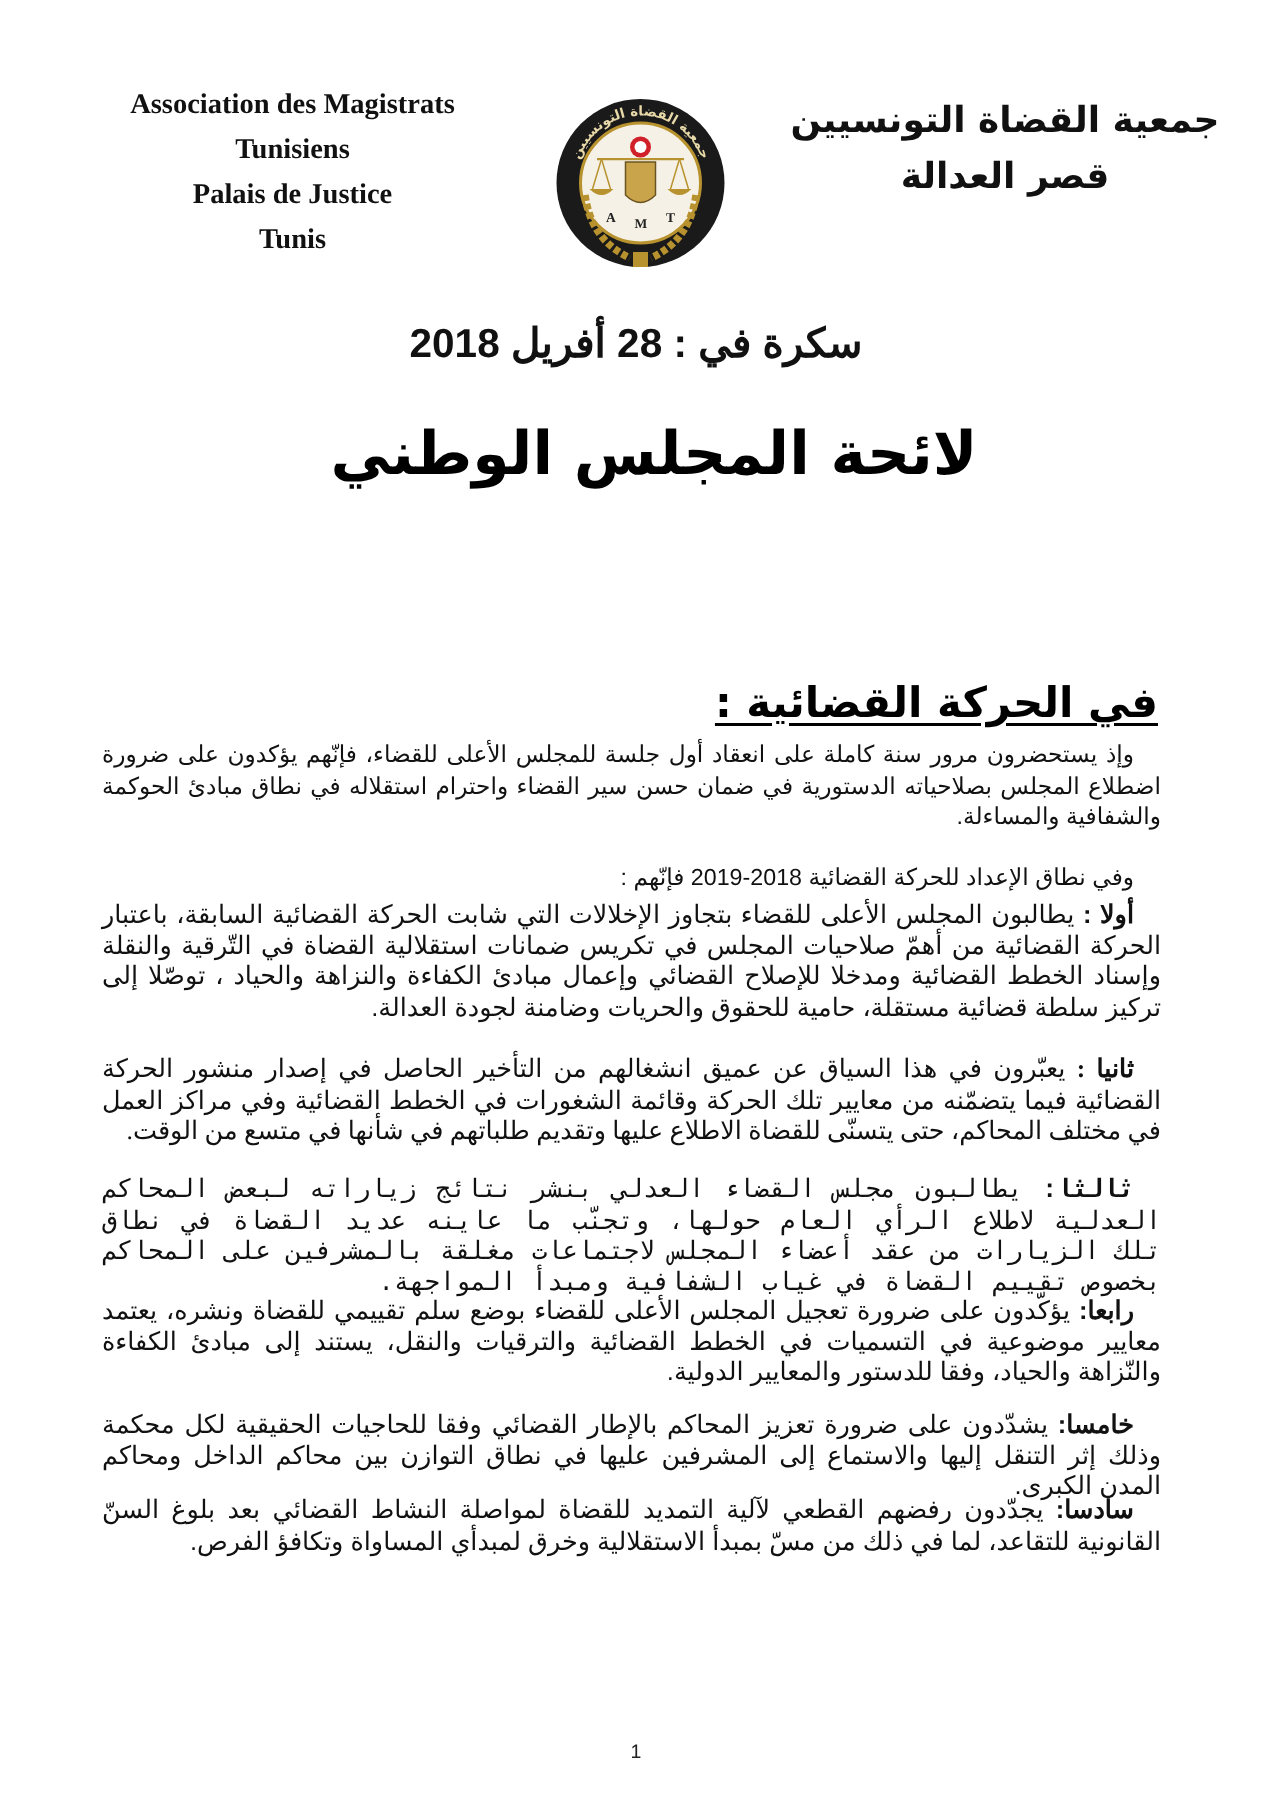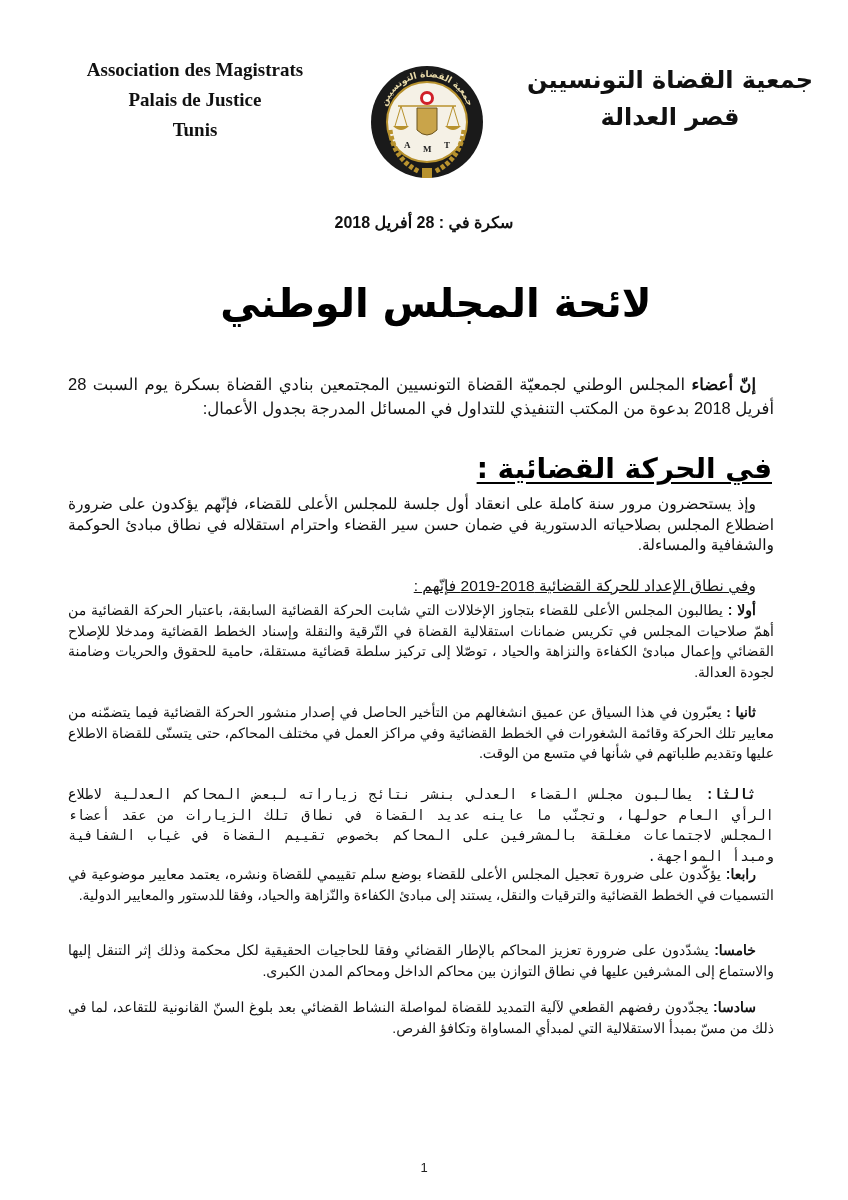--- a/index.html
+++ b/index.html
@@ -10,53 +10,54 @@
     font-family: "Liberation Serif", serif; font-weight: bold; font-size: 19px; line-height: 30px; color: #111; }
   .hdr-fr div { white-space: nowrap; }
 
   .hdr-ar { position: absolute; left: 520px; top: 62px; width: 300px; text-align: center; direction: rtl;
     font-family: "DejaVu Sans", sans-serif; font-weight: bold; font-size: 24px; line-height: 37px; color: #111; }
   .hdr-ar div { white-space: nowrap; }
 
   .logo { position: absolute; left: 368px; top: 60px; width: 118px; height: 128px; }
 
   .date { position: absolute; left: 0; width: 848px; top: 213px; text-align: center; direction: rtl;
-    font-family: "Liberation Sans", sans-serif; font-weight: bold; font-size: 16px; color: #111; }
+    font-family: "Liberation Sans", sans-serif; font-weight: bold; font-size: 27px; color: #111; }
 
   .title { position: absolute; left: 0; width: 848px; top: 280px; text-align: center; direction: rtl;
     font-family: "DejaVu Sans", sans-serif; font-weight: bold; font-size: 40px; color: #000; letter-spacing: 0; padding-left: 12px; }
 
   .body-text { position: absolute; right: 74px; width: 706px; direction: rtl; text-align: justify;
     font-family: "Liberation Sans", sans-serif; font-size: 15.5px; line-height: 20.5px; color: #111; }
   .body-text b { font-weight: bold; }
   .intro { top: 372px; font-size: 16.5px; line-height: 24px; }
   .section-head { position: absolute; right: 76px; top: 452px; direction: rtl;
     font-family: "DejaVu Sans", sans-serif; font-weight: bold; font-size: 28px; text-decoration: underline; text-underline-offset: 4px; color: #000; }
   .p1 { top: 494px; }
   .item { position: absolute; right: 74px; width: 706px; direction: rtl; text-align: justify;
-    font-family: "Liberation Sans", sans-serif; font-size: 14px; line-height: 20.5px; color: #111; }
+    font-family: "Liberation Sans", sans-serif; font-size: 17px; line-height: 20.5px; color: #111; }
   .item .lbl { font-weight: bold; }
   .ind { padding-right: 18px; }
   .i1 { top: 600px; }
   .i2 { top: 703px; font-family: Liberation Serif, serif; }
   .i3 { top: 785px; font-family: Liberation Mono, monospace; }
   .i4 { top: 864px; }
   .i5 { top: 940px; }
   .i6 { top: 997px; }
 
   .pnum { position: absolute; left: 0; width: 848px; top: 1160px; text-align: center;
     font-family: "Liberation Sans", sans-serif; font-size: 13px; color: #222; }
 </style>
 </head>
 <body>
 
 <div class="page">
 
   <div class="hdr-fr">
     <div>Association des Magistrats</div>
+    <div>Tunisiens</div>
     <div>Palais de Justice</div>
     <div>Tunis</div>
   </div>
 
   <div class="logo">
     <svg width="118" height="128" viewBox="0 0 118 128">
       <circle cx="59" cy="62" r="56" fill="#1a1a1a"></circle>
       <circle cx="59" cy="62" r="40" fill="#f5f1e6"></circle>
       <circle cx="59" cy="62" r="40" fill="none" stroke="#b8922e" stroke-width="2"></circle>
 
@@ -89,46 +90,43 @@
 
   <div class="hdr-ar">
     <div>جمعية القضاة التونسيين</div>
     <div>قصر العدالة</div>
   </div>
 
   <div class="date">سكرة في : 28 أفريل 2018</div>
 
   <div class="title">لائحة المجلس الوطني</div>
 
-  <div class="body-text intro">
-    <span class="ind"></span><b>إنّ أعضاء</b><span> المجلس الوطني لجمعيّة القضاة التونسيين المجتمعين بنادي القضاة بسكرة يوم السبت 28 أفريل 2018 بدعوة من المكتب التنفيذي للتداول في المسائل المدرجة بجدول الأعمال:</span>
-  </div>
 
   <div class="section-head">في الحركة القضائية :</div>
 
   <div class="body-text p1">
     <span class="ind"></span><span>وإذ يستحضرون مرور سنة كاملة على انعقاد أول جلسة للمجلس الأعلى للقضاء، فإنّهم يؤكدون على ضرورة اضطلاع المجلس بصلاحياته الدستورية في ضمان حسن سير القضاء واحترام استقلاله في نطاق مبادئ الحوكمة والشفافية والمساءلة.</span>
   </div>
-  <div class="body-text" style="top:576px;text-decoration:underline;">
+  <div class="body-text" style="top:576px;">
     <span class="ind"></span><span>وفي نطاق الإعداد للحركة القضائية 2018-2019 فإنّهم :</span>
   </div>
 
   <div class="item i1">
     <span class="ind"></span><span class="lbl">أولا :</span><span> يطالبون المجلس الأعلى للقضاء بتجاوز الإخلالات التي شابت الحركة القضائية السابقة، باعتبار الحركة القضائية من أهمّ صلاحيات المجلس في تكريس ضمانات استقلالية القضاة في التّرقية والنقلة وإسناد الخطط القضائية ومدخلا للإصلاح القضائي وإعمال مبادئ الكفاءة والنزاهة والحياد ، توصّلا إلى تركيز سلطة قضائية مستقلة، حامية للحقوق والحريات وضامنة لجودة العدالة.</span>
   </div>
   <div class="item i2">
     <span class="ind"></span><span class="lbl">ثانيا :</span><span> يعبّرون في هذا السياق عن عميق انشغالهم من التأخير الحاصل في إصدار منشور الحركة القضائية فيما يتضمّنه من معايير تلك الحركة وقائمة الشغورات في الخطط القضائية وفي مراكز العمل في مختلف المحاكم، حتى يتسنّى للقضاة الاطلاع عليها وتقديم طلباتهم في شأنها في متسع من الوقت.</span>
   </div>
   <div class="item i3">
     <span class="ind"></span><span class="lbl">ثالثا:</span><span> يطالبون مجلس القضاء العدلي بنشر نتائج زياراته لبعض المحاكم العدلية لاطلاع الرأي العام حولها، وتجنّب ما عاينه عديد القضاة في نطاق تلك الزيارات من عقد أعضاء المجلس لاجتماعات مغلقة بالمشرفين على المحاكم بخصوص تقييم القضاة في غياب الشفافية ومبدأ المواجهة.</span>
   </div>
   <div class="item i4">
     <span class="ind"></span><span class="lbl">رابعا:</span><span> يؤكّدون على ضرورة تعجيل المجلس الأعلى للقضاء بوضع سلم تقييمي للقضاة ونشره، يعتمد معايير موضوعية في التسميات في الخطط القضائية والترقيات والنقل، يستند  إلى مبادئ الكفاءة والنّزاهة والحياد، وفقا للدستور والمعايير الدولية.</span>
   </div>
   <div class="item i5">
     <span class="ind"></span><span class="lbl">خامسا:</span><span> يشدّدون على ضرورة تعزيز المحاكم بالإطار القضائي وفقا للحاجيات الحقيقية لكل محكمة وذلك إثر التنقل إليها والاستماع إلى المشرفين عليها في نطاق التوازن بين محاكم الداخل ومحاكم المدن الكبرى.</span>
   </div>
   <div class="item i6">
-    <span class="ind"></span><span class="lbl">سادسا:</span><span> يجدّدون رفضهم القطعي لآلية التمديد للقضاة لمواصلة النشاط القضائي بعد بلوغ السنّ القانونية للتقاعد، لما في ذلك من مسّ بمبدأ الاستقلالية التي لمبدأي المساواة وتكافؤ الفرص.</span>
+    <span class="ind"></span><span class="lbl">سادسا:</span><span> يجدّدون رفضهم القطعي لآلية التمديد للقضاة لمواصلة النشاط القضائي بعد بلوغ السنّ القانونية للتقاعد، لما في ذلك من مسّ بمبدأ الاستقلالية وخرق لمبدأي المساواة وتكافؤ الفرص.</span>
   </div>
 
   <div class="pnum">1</div>
 </div>
 
 </body></html>

